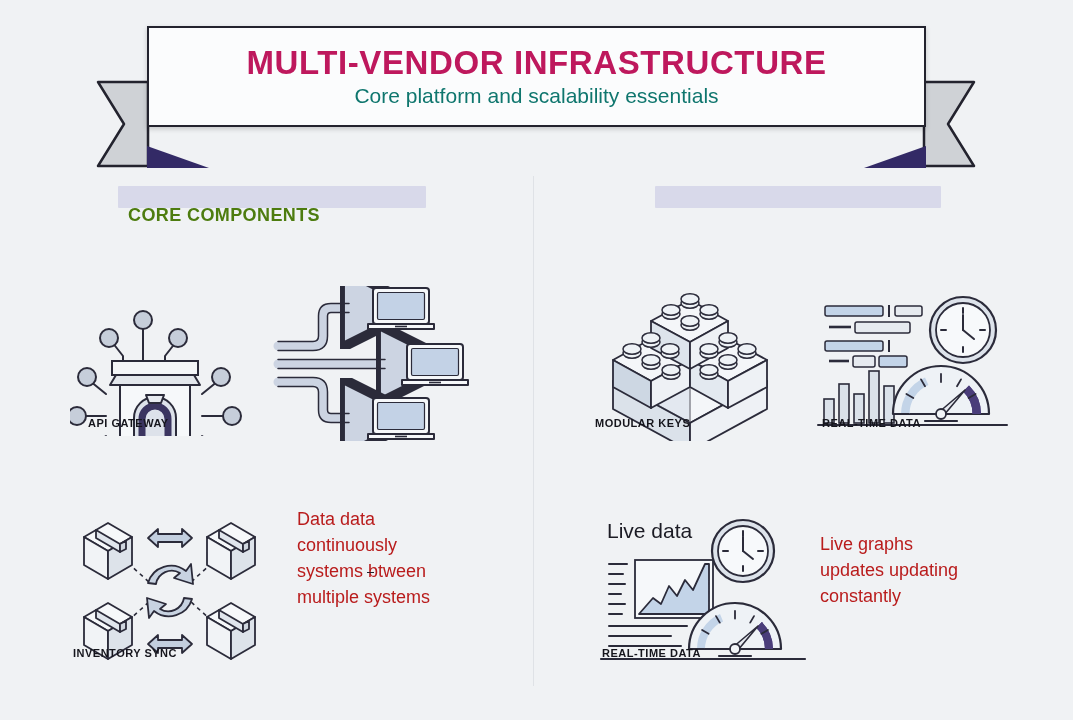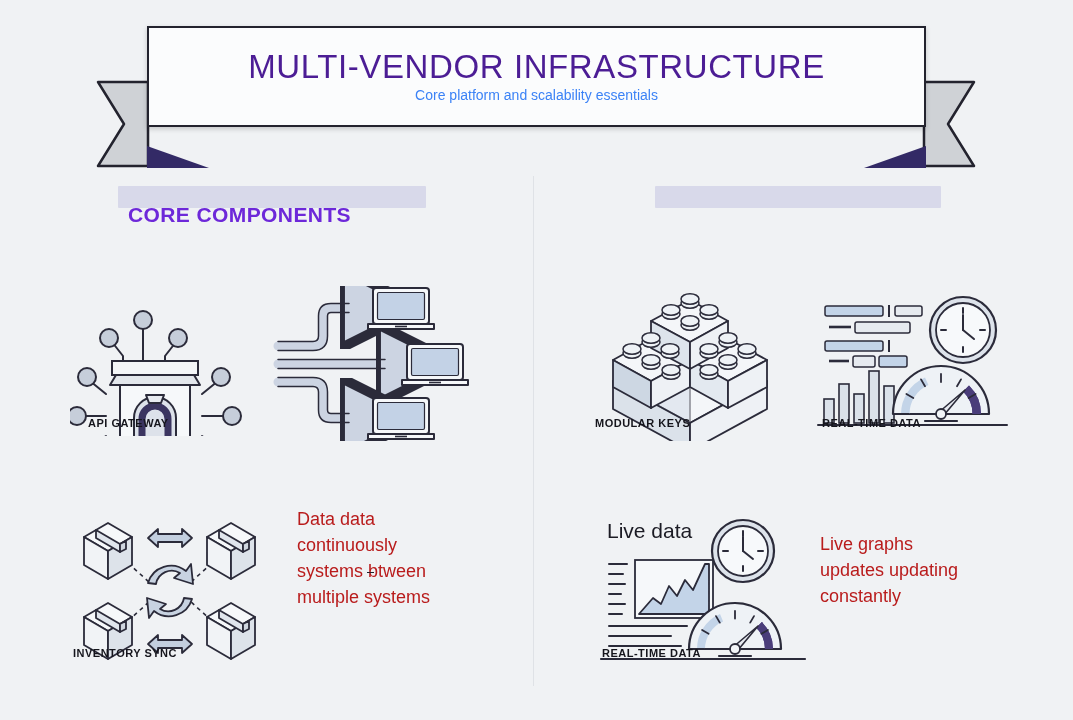--- a/index.html
+++ b/index.html
@@ -20,37 +20,37 @@
   .fold svg{display:block;}
   #banner-plate{
     position:absolute;left:147px;top:0px;width:779px;height:101px;
     background:#fbfcfd;
     border:2.5px solid #23232e;
     box-shadow:0 2px 5px rgba(0,0,0,.18);
     display:flex;flex-direction:column;align-items:center;justify-content:center;
     box-sizing:border-box;
   }
   #banner-title{
-    font-size:33px;font-weight:normal;letter-spacing:.6px;
-    color:#4c1d95;line-height:1;margin-bottom:5px;
+    font-size:33px;font-weight:bold;letter-spacing:.6px;
+    color:#be185d;line-height:1;margin-bottom:5px;
     font-family:"Liberation Sans", sans-serif;
   }
   #banner-subtitle{
-    font-size:14px;color:#3b82f6;line-height:1.1;font-weight:400;
+    font-size:21px;color:#0f766e;line-height:1.1;font-weight:400;
   }
 
   
   .sec-head{position:absolute;height:30px;display:flex;align-items:center;}
   .sec-hl{
     position:absolute;left:0;top:6px;height:22px;
     background:#d8d9ea;border-radius:1px;z-index:0;
   }
   .sec-txt{
     position:relative;z-index:1;padding:0 10px;
-    font-size:21px;font-weight:bold;letter-spacing:.4px;color:#6d28d9;margin-top:40px;
+    font-size:18px;font-weight:bold;letter-spacing:.4px;color:#4d7c0f;margin-top:40px;
   }
   #head-core{left:118px;top:180px;}
   #head-core .sec-hl{width:308px;}
   #head-scale{left:655px;top:180px;}
   #head-scale .sec-hl{width:286px;}
 
   
   #divider{position:absolute;left:533px;top:176px;width:1px;height:510px;background:#dfe2e6;}
 
   

